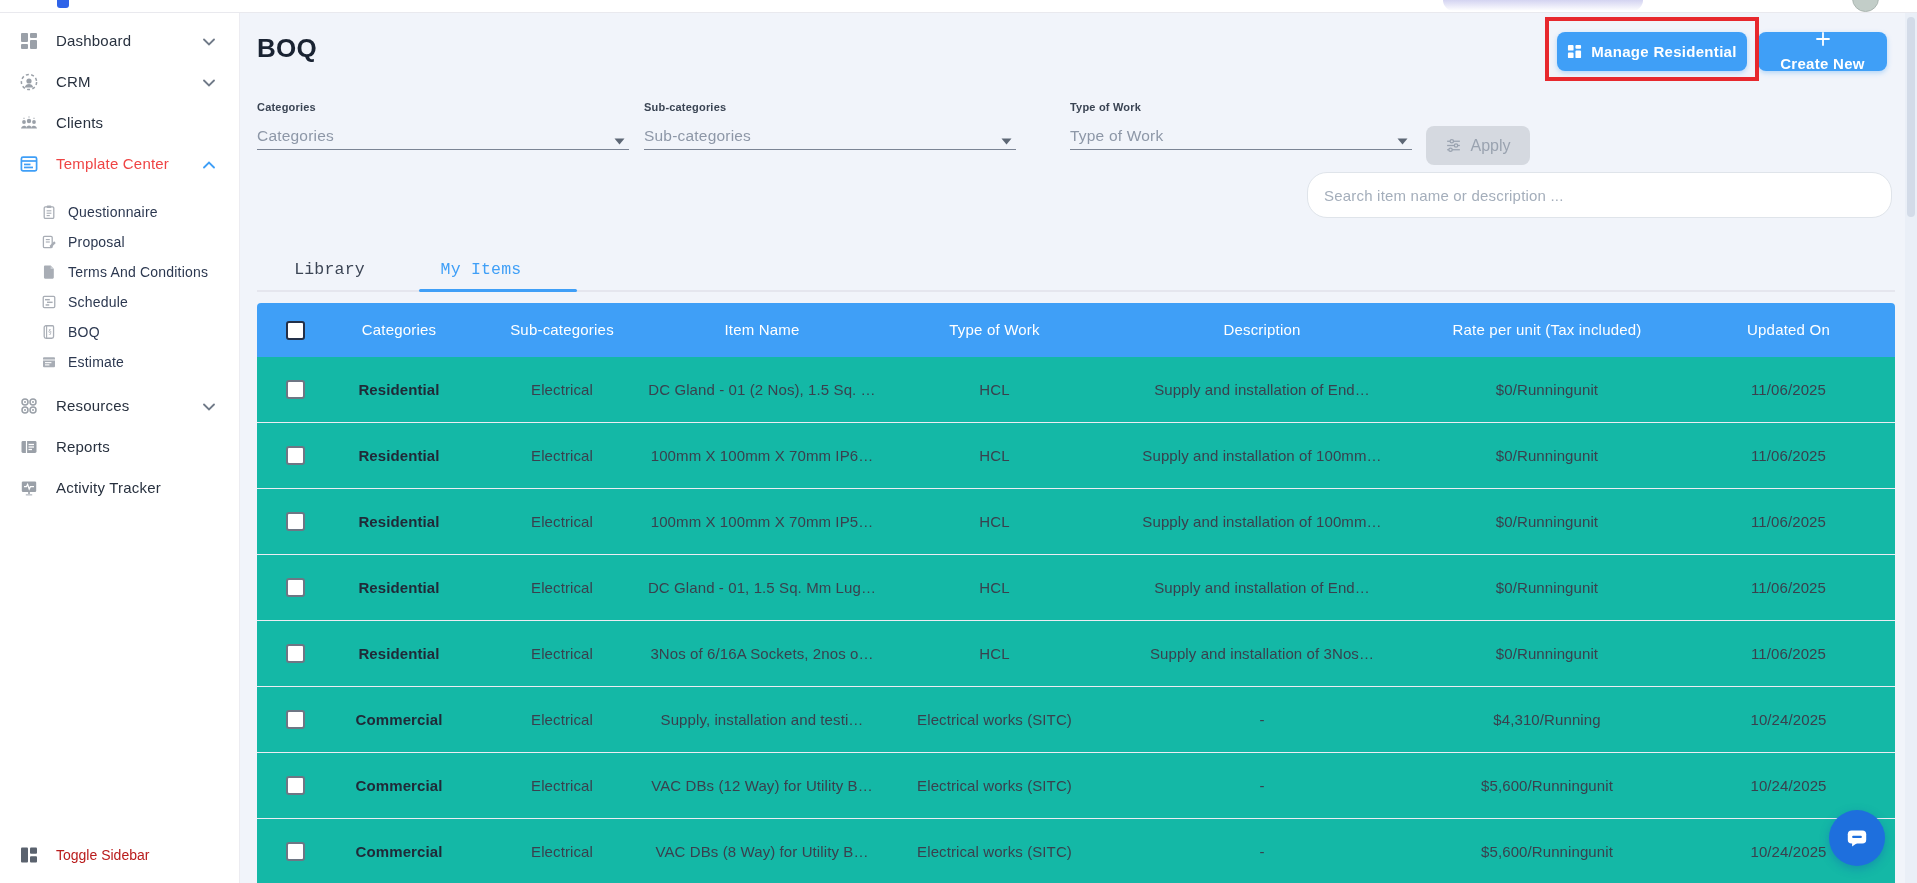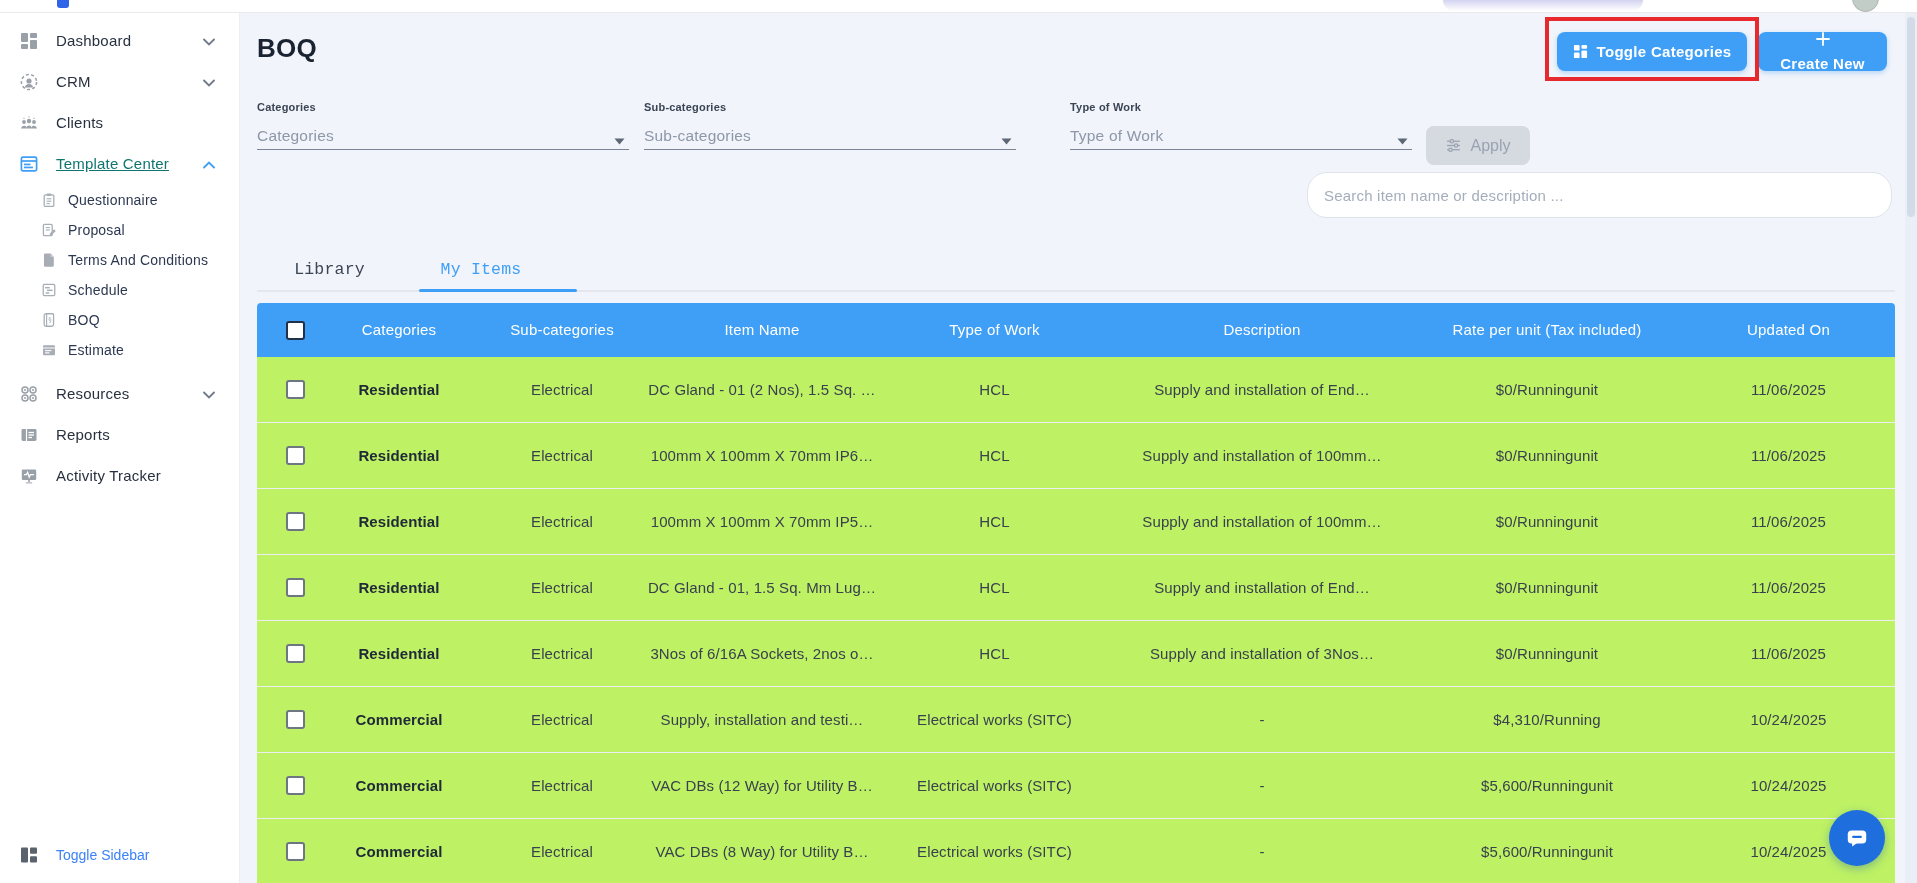--- a/index.html
+++ b/index.html
@@ -11,27 +11,27 @@
   .topbar { position:absolute; left:0; top:0; width:1917px; height:13px; background:#fff; border-bottom:1px solid #e9e9ee; z-index:30; }
   .logo-fragment { position:absolute; left:57px; top:0; width:12px; height:8px; background:#2f63e8; border-radius:0 0 3px 3px; }
   .topbtn-shadow { position:absolute; left:1443px; top:0; width:200px; height:11px; border-radius:0 0 12px 12px; background:linear-gradient(rgba(130,130,215,.35), rgba(130,130,215,0)); }
   .top-avatar { position:absolute; left:1852px; top:-15px; width:27px; height:27px; border-radius:50%; background:#c2cdc8; border:1px solid #aab5b0; }
 
   
   .sidebar { position:absolute; left:0; top:13px; width:240px; height:870px; background:#fff; border-right:1px solid #ececf1; z-index:20; padding-top:7px; }
   .side-item { position:relative; height:41px; display:flex; align-items:center; padding-left:19px; cursor:pointer; }
   .side-item .lbl { margin-left:17px; font-size:15px; font-weight:500; color:#28313f; letter-spacing:.2px; }
   .side-item .chev { position:absolute; right:24px; top:50%; transform:translateY(-50%); }
-  .side-item.active .lbl { color:#0f766e;text-decoration:underline; }
-  .sub-list { margin-top:1px; }
+  .side-item.active .lbl { color:#ef4444; }
+  .sub-list { margin-top:13px; }
   .sub-item { height:30px; display:flex; align-items:center; padding-left:41px; cursor:pointer; }
   .sub-item .lbl { margin-left:11px; font-size:14px; font-weight:500; color:#2c3850; letter-spacing:.2px; }
   .group2 { margin-top:8px; }
   .toggle-row { position:absolute; left:0; top:825px; width:240px; height:34px; display:flex; align-items:center; padding-left:19px; cursor:pointer; }
-  .toggle-row .lbl { margin-left:17px; font-size:14px; font-weight:500; color:#3b82f6; }
+  .toggle-row .lbl { margin-left:17px; font-size:14px; font-weight:500; color:#b91c1c; }
   .icon { flex:0 0 auto; display:inline-flex; }
 
   
   .main { position:absolute; left:240px; top:13px; width:1665px; height:870px; background:#f1f4fa; overflow:hidden; z-index:10; }
   .page-title { position:absolute; left:17px; top:20px; font-size:26px; font-weight:700; color:#1a2332; letter-spacing:.3px; }
 
   .annotation-box { position:absolute; left:1305px; top:4px; width:214px; height:64px; border:4px solid #e7282d; z-index:5; pointer-events:none; }
   .btn-blue { position:absolute; height:39px; border:none; border-radius:8px; background:#3f9ff7; color:#fff; font-family:"Liberation Sans",sans-serif;
               font-size:15px; font-weight:600; letter-spacing:.3px; display:flex; align-items:center; justify-content:center; gap:9px; cursor:pointer;
               box-shadow:0 2px 5px rgba(63,159,247,.35); }
@@ -58,21 +58,21 @@
   .tab { height:40px; display:flex; align-items:center; justify-content:center; font-size:16.5px; font-weight:500; color:#3c4555; cursor:pointer; letter-spacing:.2px; }
   .tab.t0 { width:145px; }
   .tab.t1 { width:158px; color:#3f9ff7; }
   .tabs-baseline { position:absolute; left:17px; top:277px; width:1638px; height:2px; background:#e5e6ee; }
   .tab-underline { position:absolute; left:179px; top:276px; width:158px; height:3px; background:#3f9ff7; border-radius:2px; }
 
   
   .table { position:absolute; left:17px; top:290px; width:1638px; }
   .thead { display:flex; align-items:center; height:54px; background:#3f9ff7; border-radius:4px 4px 0 0; }
   .thead .c { color:#fff; font-size:15px; font-weight:500; letter-spacing:.2px; }
-  .trow { display:flex; align-items:center; height:66px; background:#bef264; border-bottom:1px solid #ececf3; cursor:pointer; }
+  .trow { display:flex; align-items:center; height:66px; background:#14b8a6; border-bottom:1px solid #ececf3; cursor:pointer; }
   .c { display:flex; align-items:center; justify-content:center; text-align:center; font-size:15px; color:#39414e; letter-spacing:.1px; line-height:1.2; }
   .c0 { width:64px;  justify-content:flex-start; padding-left:29px; }
   .c1 { width:156px; font-weight:700; color:#202a38; }
   .c2 { width:170px; }
   .c3 { width:230px; }
   .c4 { width:235px; }
   .c5 { width:300px; }
   .c6 { width:270px; }
   .c7 { width:213px; }
   .thead .c1 { font-weight:500; color:#fff; }
@@ -298,21 +298,21 @@
       <span class="icon">
         <svg width="15" height="15" viewBox="0 0 16 16">
             <g fill="#fff">
               <rect x="1" y="1" width="6" height="6" rx="1"></rect>
               <rect x="9" y="1" width="6" height="4" rx="1"></rect>
               <rect x="1" y="9" width="6" height="6" rx="1"></rect>
               <rect x="9" y="7" width="6" height="8" rx="1"></rect>
             </g>
           </svg>
       </span>
-      <span>Toggle Categories</span>
+      <span>Manage Residential</span>
     </button>
 
     <button class="btn-blue btn-create">
       <span class="icon">
         <svg width="14" height="14" viewBox="0 0 14 14">
             <g stroke="#fff" stroke-width="1.8" stroke-linecap="round">
               <line x1="7" y1="1" x2="7" y2="13"></line>
               <line x1="1" y1="7" x2="13" y2="7"></line>
             </g>
           </svg>

